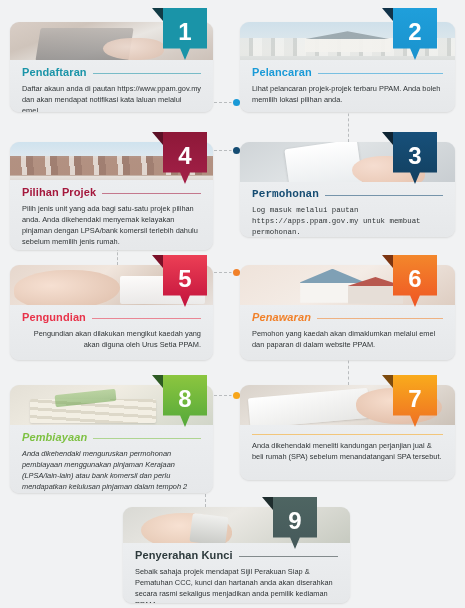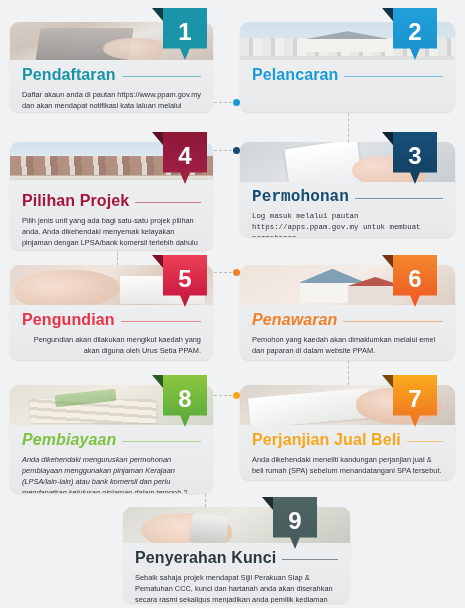--- a/index.html
+++ b/index.html
@@ -58,21 +58,21 @@
     padding: 6px 12px 8px 12px;
   }
   .title-row {
     display: flex;
     align-items: center;
     gap: 6px;
     margin-bottom: 5px;
   }
   .card-title {
     font-weight: bold;
-    font-size: 16px;
+    font-size: 11px;
     letter-spacing: .1px;
     white-space: nowrap;
   }
   .title-rule {
     flex: 1 1 auto;
     height: 0;
     border-top: 1.4px solid currentColor;
     opacity: .55;
     margin-top: 3px;
   }
@@ -220,20 +220,21 @@
 
   <div class="card" style="left:240px; top:22px; width:215px; height:90px;">
     <div class="photo">
         <div class="ph-inner ph-houses"></div>
       </div>
     <div class="card-body" style="height:52px;">
       <div class="title-row" style="color:#1a9ad7;">
         <span class="card-title">Pelancaran</span>
         <span class="title-rule"></span>
       </div>
+      <div class="card-desc">Lihat pelancaran projek-projek terbaru PPAM. Anda boleh memilih lokasi pilihan anda.</div>
     </div>
   </div>
   <div class="tail-wedge" style="left:382px; top:8px; background:#123349;"></div>
   <div class="badge" style="left:393px; top:8px; background:linear-gradient(180deg,#1f9fdb,#1a92cd);">
     <span>2</span>
   </div>
 
   <div class="card" style="left:240px; top:142px; width:215px; height:95px;">
     <div class="photo">
         <div class="ph-inner ph-phone"></div>
@@ -249,21 +250,21 @@
   <div class="tail-wedge" style="left:382px; top:132px; background:#0e2433;"></div>
   <div class="badge" style="left:393px; top:132px; background:linear-gradient(180deg,#17507a,#123f5f);">
     <span>3</span>
   </div>
 
   <div class="card" style="left:10px; top:142px; width:203px; height:108px;">
     <div class="photo">
         <div class="ph-inner ph-terrace"></div>
       </div>
     <div class="card-body" style="height:70px;">
-      <div class="title-row" style="color:#a4173c;margin-top:6px;">
+      <div class="title-row" style="color:#a4173c;">
         <span class="card-title">Pilihan Projek</span>
         <span class="title-rule"></span>
       </div>
       <div class="card-desc">Pilih jenis unit yang ada bagi satu-satu projek pilihan anda. Anda dikehendaki menyemak kelayakan pinjaman dengan LPSA/bank komersil terlebih dahulu sebelum memilih jenis rumah.</div>
     </div>
   </div>
   <div class="tail-wedge" style="left:152px; top:132px; background:#5d1026;"></div>
   <div class="badge" style="left:163px; top:132px; background:linear-gradient(180deg,#8e1838,#a32048);">
     <span>4</span>
   </div>
@@ -301,21 +302,20 @@
   <div class="badge" style="left:393px; top:255px; background:linear-gradient(180deg,#f3872b,#ef5524);">
     <span>6</span>
   </div>
 
   <div class="card" style="left:240px; top:385px; width:215px; height:95px;">
     <div class="photo">
         <div class="ph-inner ph-spa"></div>
       </div>
     <div class="card-body" style="height:55px;">
       <div class="title-row" style="color:#f7a61b;">
-        <span class="card-title">Perjanjian Jual Beli</span>
         <span class="title-rule"></span>
       </div>
       <div class="card-desc">Anda dikehendaki meneliti kandungan perjanjian jual &amp; beli rumah (SPA) sebelum menandatangani SPA tersebut.</div>
     </div>
   </div>
   <div class="tail-wedge" style="left:382px; top:375px; background:#7d4a0c;"></div>
   <div class="badge" style="left:393px; top:375px; background:linear-gradient(180deg,#f9ab1c,#ef6f23);">
     <span>7</span>
   </div>
 

